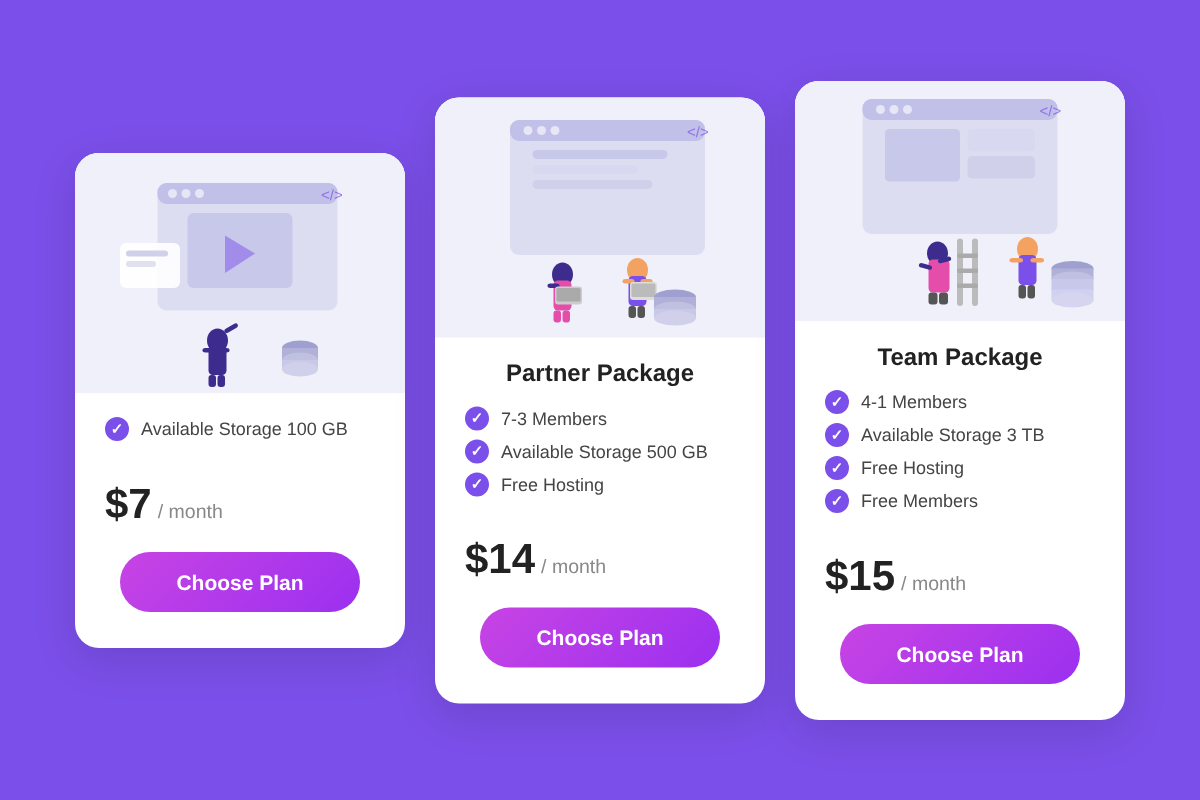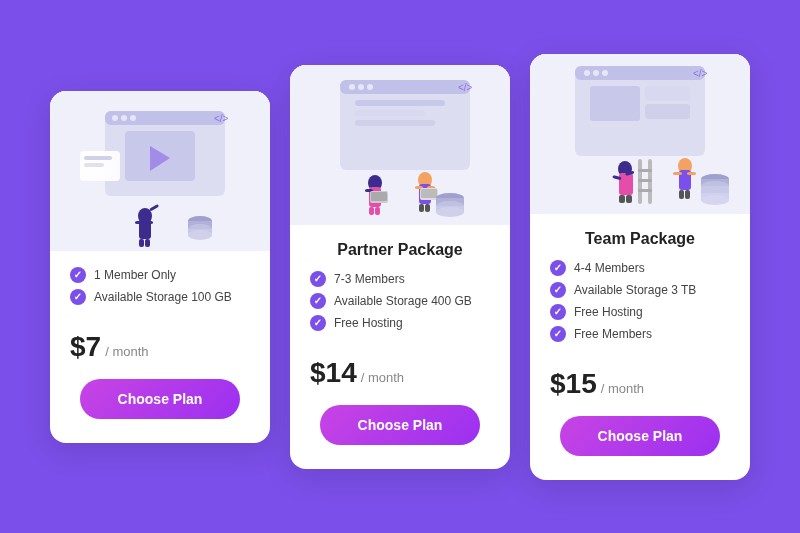--- a/index.html
+++ b/index.html
@@ -172,24 +172,20 @@
         <rect x="138" y="130" width="24" height="8" fill="#b0b0d8"></rect>
         <ellipse cx="150" cy="138" rx="12" ry="5" fill="#c0c0e0"></ellipse>
         <rect x="138" y="138" width="24" height="6" fill="#c8c8e8"></rect>
         <ellipse cx="150" cy="144" rx="12" ry="5" fill="#d0d0ea"></ellipse>
       </svg>
     </div>
     <div class="card-body">
       <ul class="features-list">
         <li class="feature-item">
           <span class="check-icon"></span>
-          <span>1 Member Only</span>
-        </li>
-        <li class="feature-item">
-          <span class="check-icon"></span>
           <span>Available Storage 100 GB</span>
         </li>
       </ul>
       <div class="price-section">
         <span class="price-amount">$7</span>
         <span class="price-period">/ month</span>
       </div>
     </div>
     <button class="choose-btn">Choose Plan</button>
   </div>
@@ -239,21 +235,21 @@
     </div>
     <div class="card-body">
       <div class="card-title">Partner Package</div>
       <ul class="features-list">
         <li class="feature-item">
           <span class="check-icon"></span>
           <span>7-3 Members</span>
         </li>
         <li class="feature-item">
           <span class="check-icon"></span>
-          <span>Available Storage 400 GB</span>
+          <span>Available Storage 500 GB</span>
         </li>
         <li class="feature-item">
           <span class="check-icon"></span>
           <span>Free Hosting</span>
         </li>
       </ul>
       <div class="price-section">
         <span class="price-amount">$14</span>
         <span class="price-period">/ month</span>
       </div>
@@ -304,21 +300,21 @@
         <ellipse cx="185" cy="139" rx="14" ry="5" fill="#c8c8ea"></ellipse>
         <rect x="171" y="139" width="28" height="7" fill="#d0d0f0"></rect>
         <ellipse cx="185" cy="146" rx="14" ry="5" fill="#d5d5f0"></ellipse>
       </svg>
     </div>
     <div class="card-body">
       <div class="card-title">Team Package</div>
       <ul class="features-list">
         <li class="feature-item">
           <span class="check-icon"></span>
-          <span>4-4 Members</span>
+          <span>4-1 Members</span>
         </li>
         <li class="feature-item">
           <span class="check-icon"></span>
           <span>Available Storage 3 TB</span>
         </li>
         <li class="feature-item">
           <span class="check-icon"></span>
           <span>Free Hosting</span>
         </li>
         <li class="feature-item">

